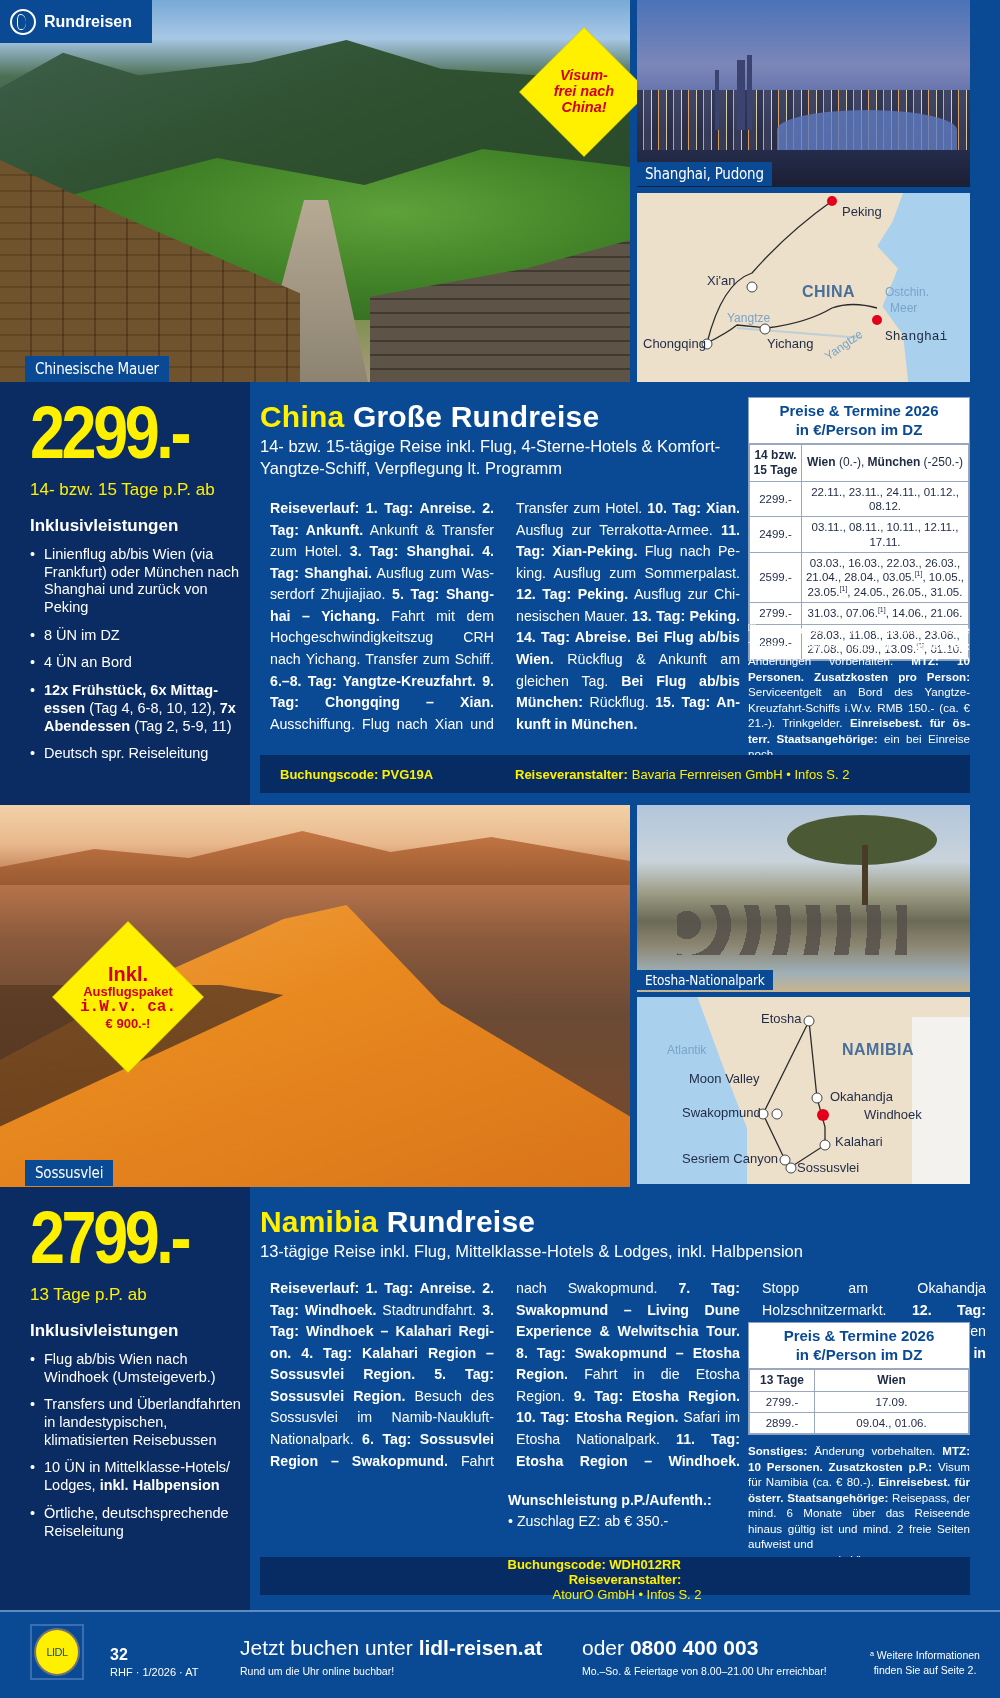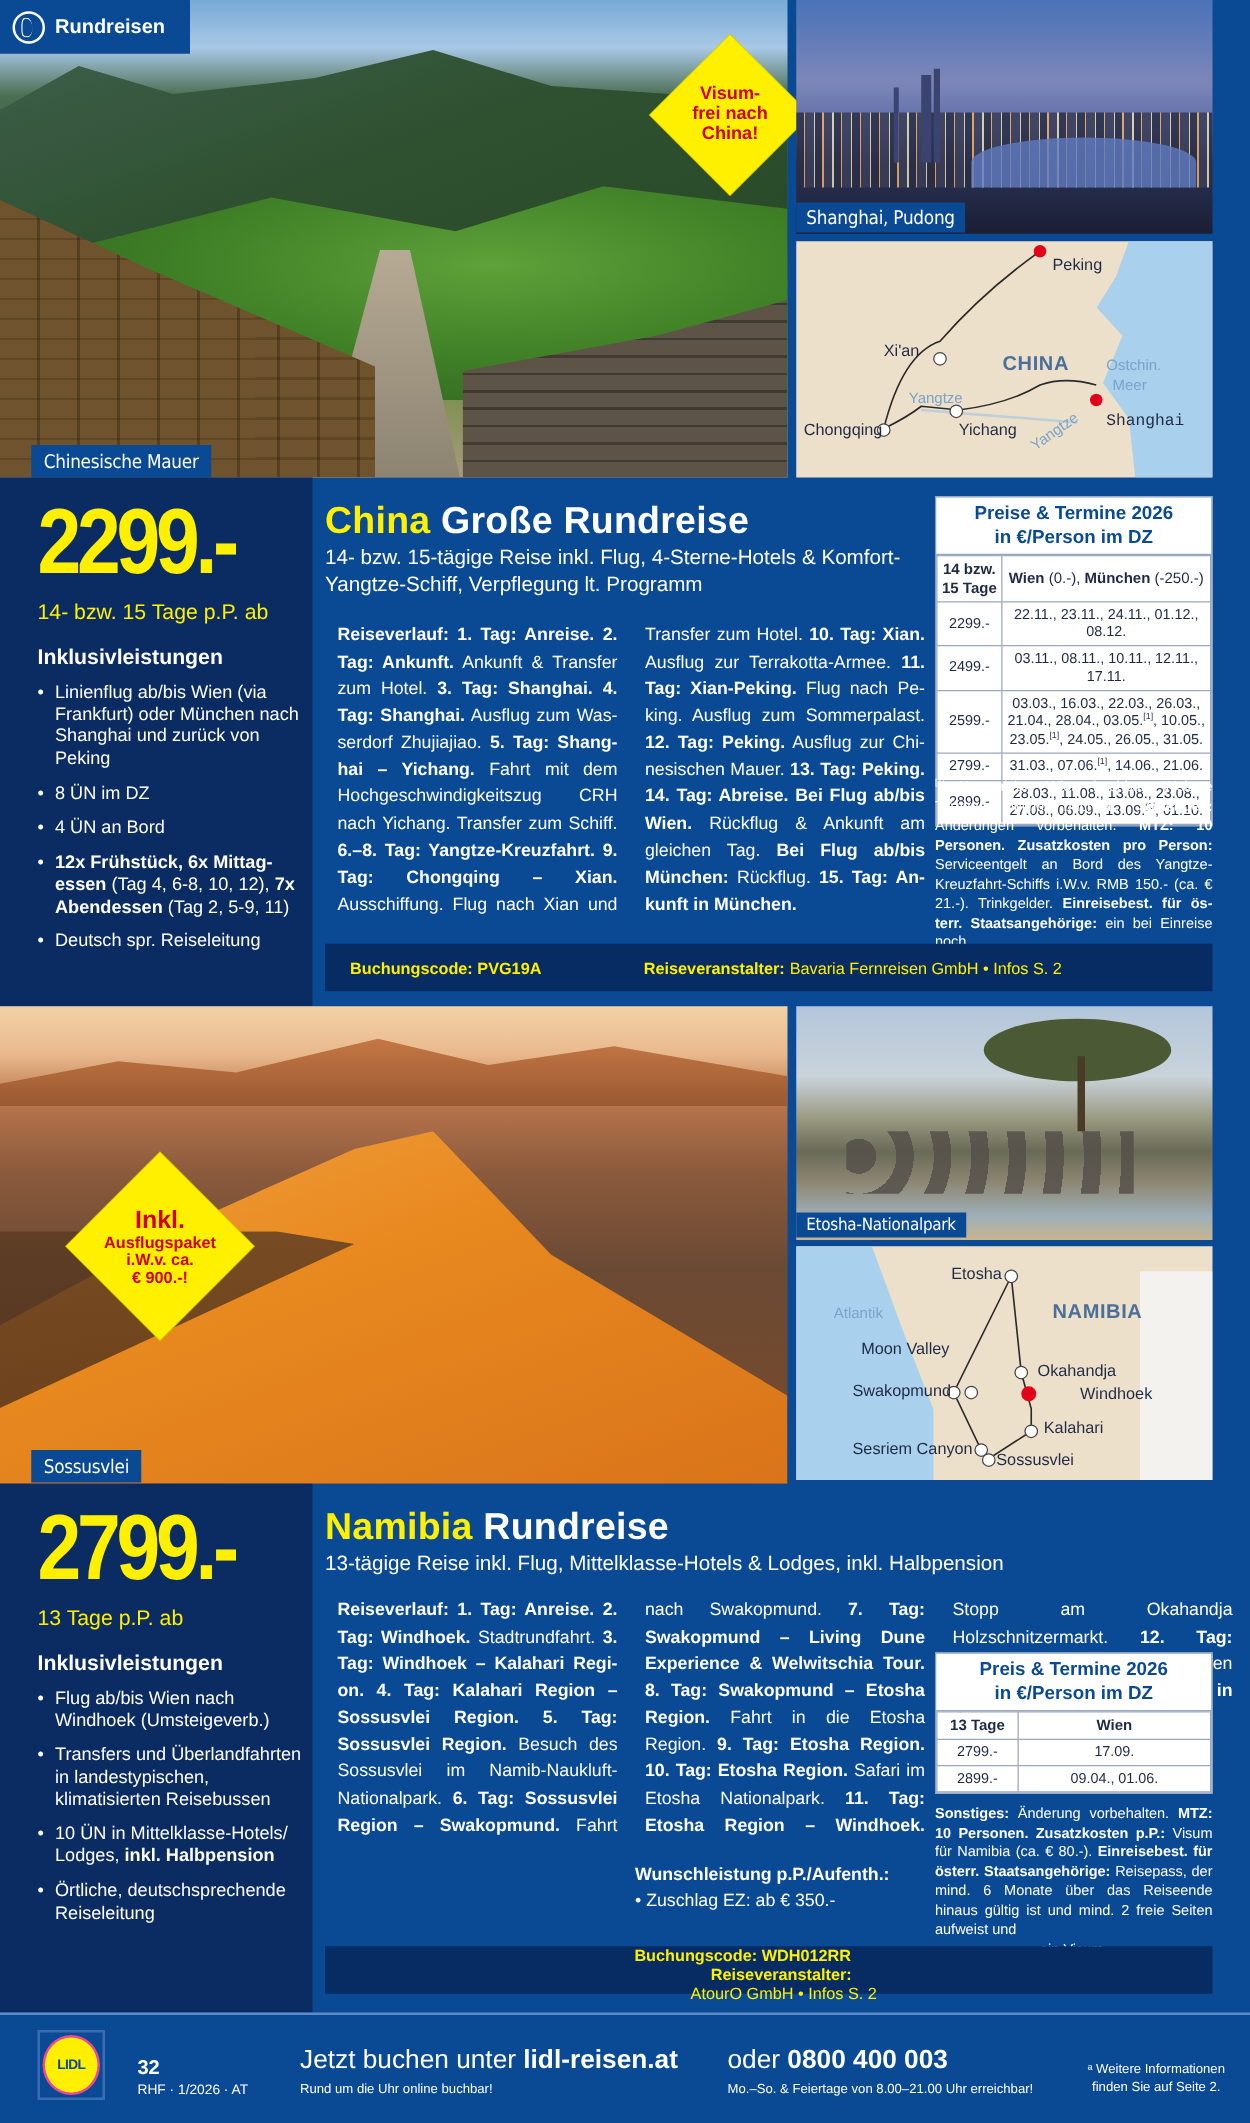--- a/index.html
+++ b/index.html
@@ -125,21 +125,21 @@
 
   
   .booking-bar { position:absolute; left:260px; width:710px; height:38px; background:#072c63; display:flex; align-items:center; padding-left:20px; font-size:13px; font-family: "Liberation Sans Narrow", "Liberation Sans", sans-serif; }
   .booking-bar .code { color:#fff000; font-weight:700; width:235px; }
   .booking-bar .org-l { color:#fff000; font-weight:700; }
   .booking-bar .org-v { color:#fff000; margin-left:4px; }
 
   
   .footer { position:absolute; left:0; top:1610px; width:1000px; height:88px; background:#0a4a94; border-top:2px solid #5d8cc4; }
   .lidl-logo { position:absolute; left:30px; top:12px; width:54px; height:56px; border:2px solid #3b6db3; background:#0a4a94; display:flex; align-items:center; justify-content:center; }
-  .lidl-logo .circle { width:46px; height:48px; border-radius:50%; background:#fff000; border:2px solid #ec4899; display:flex; align-items:center; justify-content:center; font-weight:700; font-size:11px; color:#0a4a94; letter-spacing:-0.5px; }
+  .lidl-logo .circle { width:46px; height:48px; border-radius:50%; background:#fff000; border:2px solid #737373; display:flex; align-items:center; justify-content:center; font-weight:400; font-size:11px; color:#0a4a94; letter-spacing:-0.5px; }
   .page-num { position:absolute; left:110px; top:34px; font-size:16px; font-weight:700; }
   .page-meta { position:absolute; left:110px; top:54px; font-size:11px; }
   .cta { position:absolute; left:240px; top:24px; font-size:21px; font-weight:300; }
   .cta b { font-weight:700; }
   .cta-sub { position:absolute; left:240px; top:53px; font-size:10.5px; }
   .phone { position:absolute; left:582px; top:24px; font-size:21px; }
   .phone b { font-weight:700; }
   .phone-sub { position:absolute; left:582px; top:53px; font-size:10.5px; }
   .more-info { position:absolute; left:860px; top:36px; width:130px; font-size:10.5px; text-align:center; line-height:1.45; }
 </style>
@@ -153,21 +153,21 @@
   <div class="wall-left"></div>
     <div class="wall-right"></div>
 </div>
 <div class="section-tag">
   <span class="globe"></span>
   <span class="label">Rundreisen</span>
 </div>
 <div class="caption" style="left:25px; top:356px;">Chinesische Mauer</div>
 
 <div class="diamond" style="left:520px; top:28px;">
-  <div class="txt" style="font-size:14.5px;">
+  <div class="txt" style="font-size:14.5px;font-style:italic;">
     <div>Visum-</div>
     <div>frei nach</div>
     <div>China!</div>
   </div>
 </div>
 
 <div class="photo photo-shanghai">
   <div class="sky"></div>
     <div class="river"></div>
   <div class="tower" style="left:100px; top:60px; height:70px;"></div>
@@ -271,21 +271,21 @@
   <div class="dune-far"></div>
     <div class="dune-front"></div>
     <div class="dune-shadow"></div>
 </div>
 <div class="caption" style="left:25px; top:1160px;">Sossusvlei</div>
 
 <div class="diamond" style="left:53px; top:922px; width:150px; height:150px;">
   <div class="txt">
     <div style="font-size:20px;">Inkl.</div>
     <div style="font-size:13px;">Ausflugspaket</div>
-    <div style="font-size:13px;">i.W.v. ca.</div>
+    <div style="font-size:16px;font-family:Liberation Mono, monospace;">i.W.v. ca.</div>
     <div style="font-size:13px;">€ 900.-!</div>
   </div>
 </div>
 
 <div class="photo photo-elephants">
   <div class="tree"></div>
     <div class="trunk"></div>
     <div class="herd"></div>
 </div>
 <div class="caption" style="left:637px; top:970px; padding:2px 8px; font-size:13.5px;">Etosha-Nationalpark</div>

